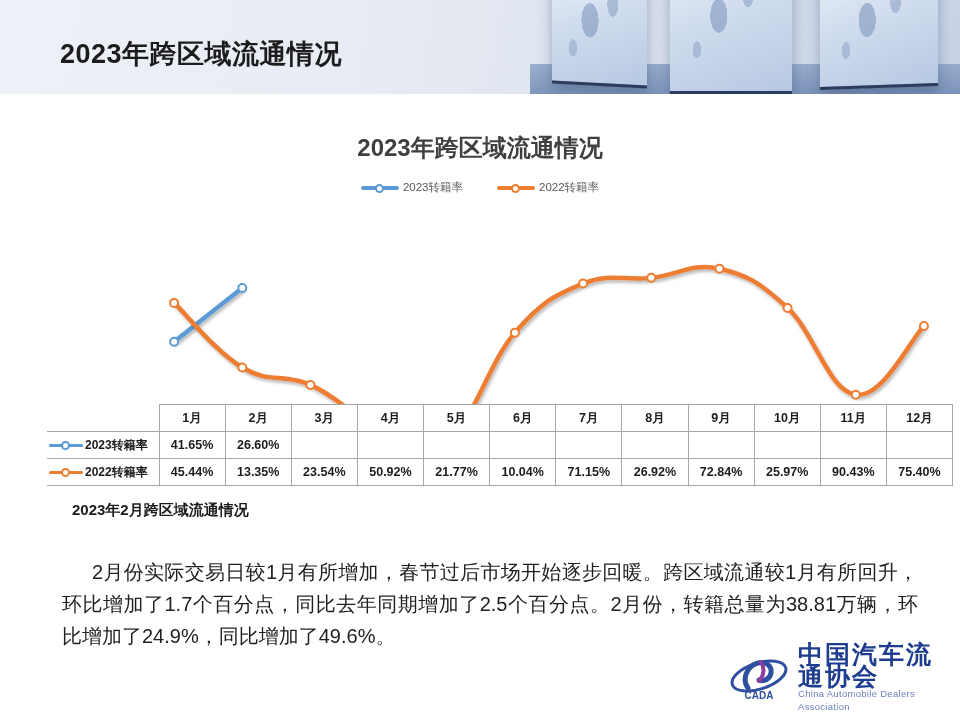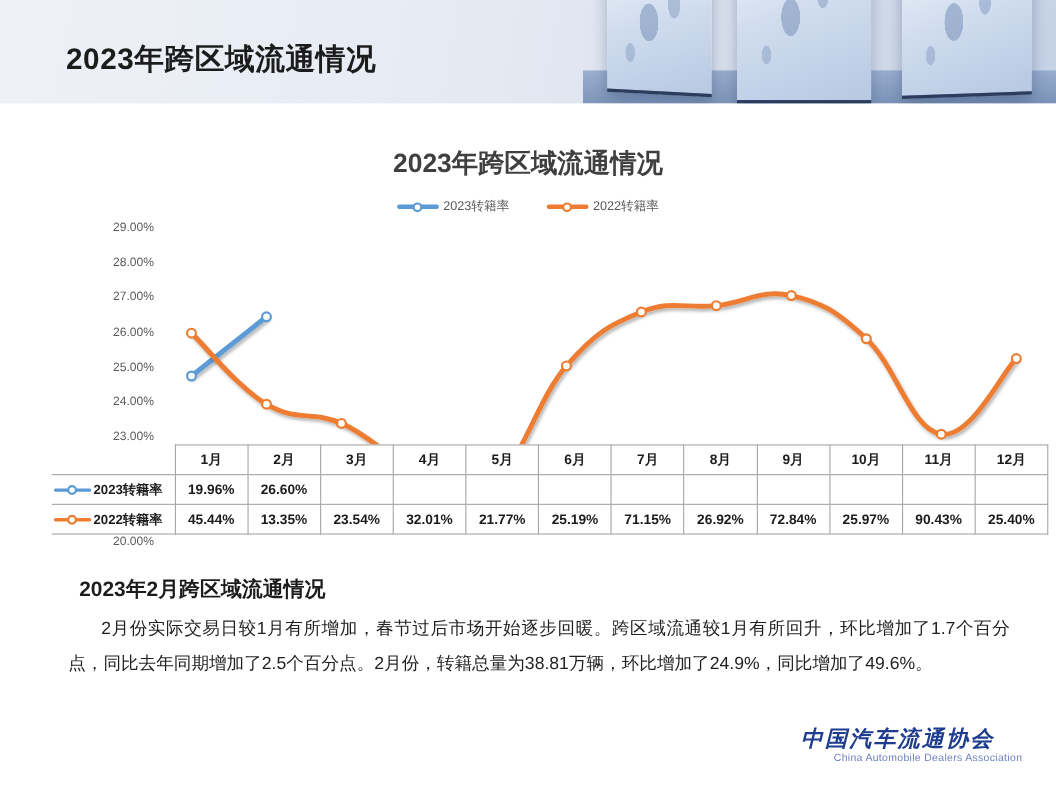--- a/index.html
+++ b/index.html
@@ -113,47 +113,46 @@
     border: none; background: transparent;
   }
   .rh-inner { display: flex; align-items: center; justify-content: flex-start; gap: 2px; padding-left: 2px; }
   .rh-mark { position: relative; width: 34px; height: 10px; flex: none; }
   .rh-mark .lm-line { position: absolute; left: 0; top: 3.5px; width: 34px; height: 3.5px; border-radius: 2px; }
   .rh-mark .lm-dot { position: absolute; left: 12px; top: 1px; width: 9px; height: 9px; border-radius: 50%; background: #fff; }
   .rh-text { font-size: 12px; color: #1c1c1c; }
 
   
   #commentary-title {
-    position: absolute; left: 72px; top: 523px;
-    font-size: 19px; font-weight: bold; color: #1c1c1c;
+    position: absolute; left: 72px; top: 501px;
+    font-size: 15px; font-weight: bold; color: #1c1c1c;
   }
   #commentary-body {
     position: absolute; left: 62px; top: 556px;
     width: 856px;
-    font-size: 16px; color: #1f1f1f; line-height: 32px;
+    font-size: 20px; color: #1f1f1f; line-height: 32px;
     text-indent: 30px; text-align: justify;
   }
 
   
   #logo {
     position: absolute; left: 728px; top: 650px;
     width: 216px; height: 56px;
     display: flex; align-items: center; gap: 8px;
   }
   #logo-mark {
     position: relative; width: 62px; height: 48px; flex: none;
   }
   #logo-text { display: flex; flex-direction: column; justify-content: center; }
   #logo-cn {
-    font-size: 20px; font-weight: bold; color: #1f3d8f; letter-spacing: 2px;
+    font-size: 25px; font-weight: bold; color: #1f3d8f; letter-spacing: 2px;
     line-height: 22px;
-    font-style: italic;
   }
   #logo-en {
-    font-size: 9.5px; color: #6b7fbd; letter-spacing: .3px; line-height: 13px; margin-left: 30px;
+    font-size: 9.5px; color: #6b7fbd; letter-spacing: .3px; line-height: 13px;
   }
 </style>
 </head>
 <body>
 
 <div id="slide">
 
   <div id="header-band">
     <div id="header-deco">
       <div id="header-floor"></div>
@@ -183,32 +182,20 @@
       </div>
       <div class="legend-entry">
         <span class="legend-mark">
           <span class="lm-line" id="lg-line-1" style="background: rgb(237, 125, 49);"></span>
             <span class="lm-dot" id="lg-dot-1" style="border: 2px solid rgb(237, 125, 49);"></span>
         </span>
         <span class="legend-label">2022转籍率</span>
       </div>
     </div>
 
-    <div id="ylabels">
-        <div style="top: -6px;">29.00%</div>
-        <div style="top: 25.6667px;">28.00%</div>
-        <div style="top: 57.3333px;">27.00%</div>
-        <div style="top: 89px;">26.00%</div>
-        <div style="top: 120.667px;">25.00%</div>
-        <div style="top: 152.333px;">24.00%</div>
-        <div style="top: 184px;">23.00%</div>
-        <div style="top: 215.667px;">22.00%</div>
-        <div style="top: 247.333px;">21.00%</div>
-        <div style="top: 279px;">20.00%</div>
-      </div>
     <div id="plot">
       <svg id="plot-svg" width="818" height="285" viewBox="0 0 818 285">
           <defs>
             <filter id="sh" x="-30%" y="-30%" width="170%" height="180%">
               <feDropShadow dx="1.5" dy="2.5" stdDeviation="1.6" flood-color="#000000" flood-opacity="0.28"></feDropShadow>
             </filter>
           </defs>
           <path d="M34.08,129.83 L102.25,76.00" fill="none" stroke="#5B9BD5" stroke-width="4.5" stroke-linecap="round" stroke-linejoin="round" filter="url(#sh)"></path>
           <circle cx="34.08" cy="129.83" r="4" fill="#ffffff" stroke="#5B9BD5" stroke-width="2"></circle>
           <circle cx="102.25" cy="76.00" r="4" fill="#ffffff" stroke="#5B9BD5" stroke-width="2"></circle>
@@ -251,21 +238,21 @@
         <tr>
           <td class="rowhead">
             <div class="rh-inner">
               <span class="rh-mark">
                 <span class="lm-line" style="background:#5B9BD5"></span>
                 <span class="lm-dot" style="border:2px solid #5B9BD5"></span>
               </span>
               <span class="rh-text">2023转籍率</span>
             </div>
           </td>
-          <td>19.96%</td>
+          <td>41.65%</td>
           <td>26.60%</td>
           <td></td>
           <td></td>
           <td></td>
           <td></td>
           <td></td>
           <td></td>
           <td></td>
           <td></td>
           <td></td>
@@ -277,36 +264,44 @@
               <span class="rh-mark">
                 <span class="lm-line" style="background:#ED7D31"></span>
                 <span class="lm-dot" style="border:2px solid #ED7D31"></span>
               </span>
               <span class="rh-text">2022转籍率</span>
             </div>
           </td>
           <td>45.44%</td>
           <td>13.35%</td>
           <td>23.54%</td>
-          <td>32.01%</td>
+          <td>50.92%</td>
           <td>21.77%</td>
-          <td>25.19%</td>
+          <td>10.04%</td>
           <td>71.15%</td>
           <td>26.92%</td>
           <td>72.84%</td>
           <td>25.97%</td>
           <td>90.43%</td>
-          <td>25.40%</td>
+          <td>75.40%</td>
         </tr>
       </tbody>
   </table>
 
   <div id="commentary-title">2023年2月跨区域流通情况</div>
   <div id="commentary-body">2月份实际交易日较1月有所增加，春节过后市场开始逐步回暖。跨区域流通较1月有所回升，环比增加了1.7个百分点，同比去年同期增加了2.5个百分点。2月份，转籍总量为38.81万辆，环比增加了24.9%，同比增加了49.6%。</div>
 
   <div id="logo">
+    <div id="logo-mark">
+      <svg width="62" height="48" viewBox="0 0 62 48">
+        <ellipse cx="31" cy="22" rx="28" ry="13" fill="none" stroke="#2f4fa0" stroke-width="3" transform="rotate(-18 31 22)"></ellipse>
+        <path d="M20 34 C14 26 18 12 30 9 C38 7 44 12 43 19 C42 25 36 28 31 26" fill="none" stroke="#2f4fa0" stroke-width="5" stroke-linecap="round"></path>
+        <path d="M33 8 C37 14 36 22 31 27" fill="none" stroke="#8e3f9e" stroke-width="4" stroke-linecap="round"></path>
+        <text x="31" y="45" font-family="Liberation Sans, sans-serif" font-size="10" font-weight="bold" fill="#2f4fa0" text-anchor="middle">CADA</text>
+      </svg>
+    </div>
     <div id="logo-text">
       <div id="logo-cn">中国汽车流通协会</div>
       <div id="logo-en">China Automobile Dealers Association</div>
     </div>
   </div>
 
 </div>
 
 </body></html>

